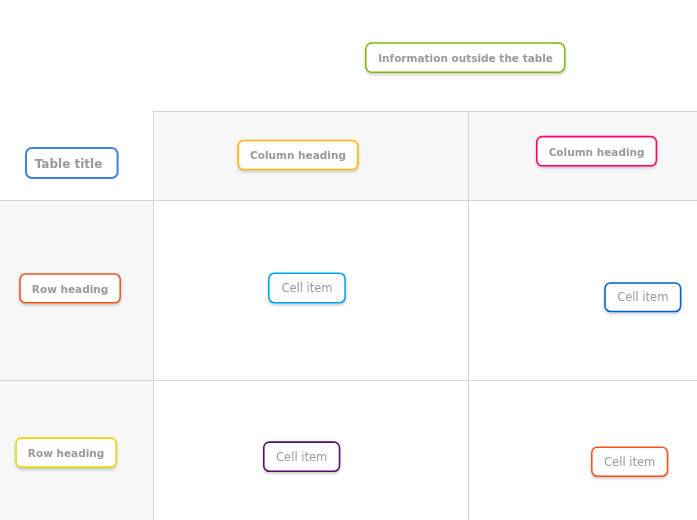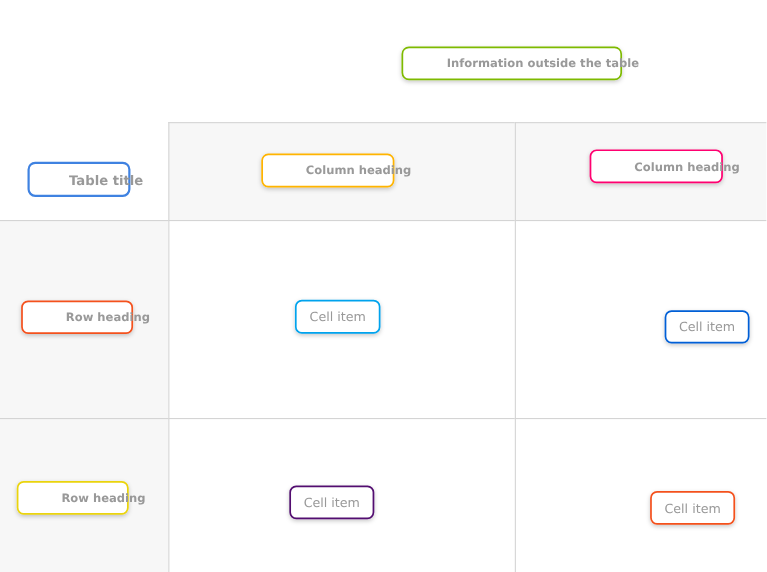--- a/index.html
+++ b/index.html
@@ -50,21 +50,21 @@
     color: #999999;
     white-space: nowrap;
     background: transparent;
   }
   .pill span {
     display: block;
     position: relative;
     top: 0px;
     transform: translateZ(0);
   }
-  .pill.b { font-weight: bold; margin-left: 28px; }
+  .pill.b { font-weight: bold; }
   .pill.b span { top: 0px; }
 </style>
 </head>
 <body>
 
 <div class="canvas">
 
   <div class="cell band bt bl" style="left:153px; top:111px; width:315px; height:89px;"></div>
   <div class="cell band bt bl" style="left:468px; top:111px; width:229px; height:89px;"></div>
 

